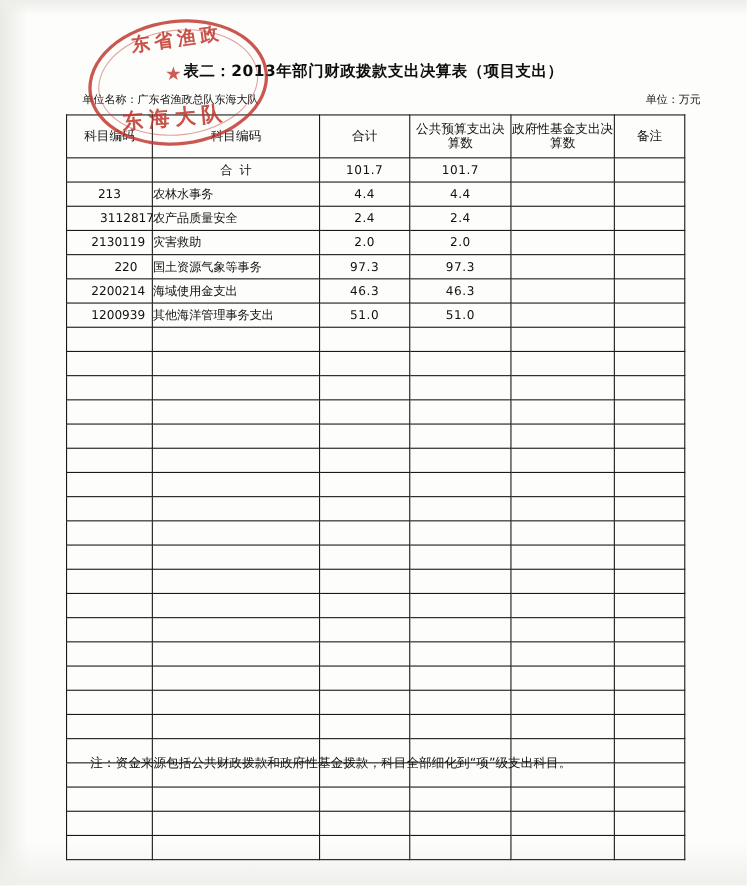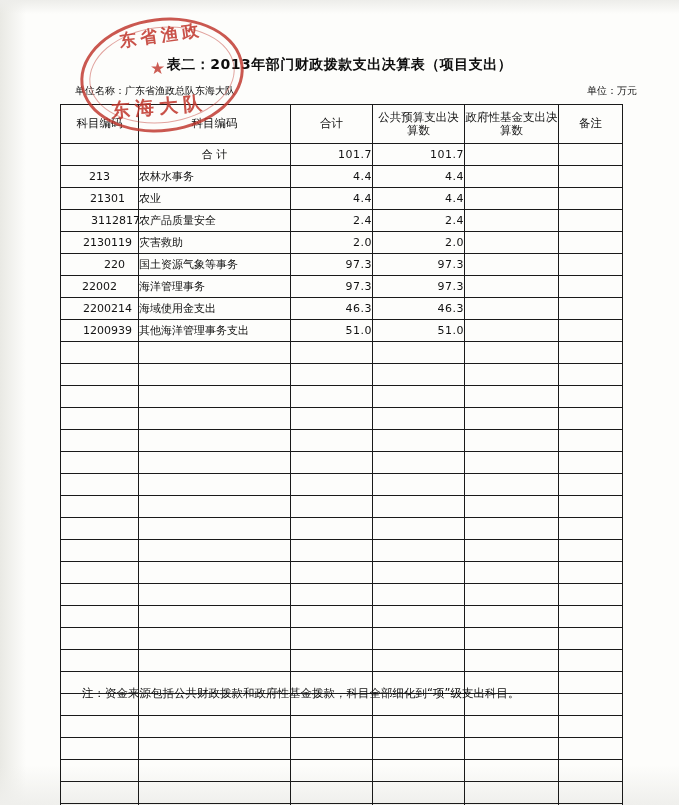--- a/index.html
+++ b/index.html
@@ -115,23 +115,24 @@
     text-align: center;
     padding-left: 6px;
     white-space: nowrap;
     font-size: 11px;
   }
   td.name {
     text-align: left;
     padding-left: 6px;
     white-space: nowrap;
     font-size: 11.5px;
+    font-family: Liberation Mono, monospace;
   }
   td.num {
-    text-align: right;
+    text-align: center;
     font-size: 11px;
     letter-spacing: 0.5px;
   }
   td.empty { height: 21px; }
   tr.total-row td.name {
     text-align: center;
     padding-left: 0;
   }
 
   .indent-1 { padding-left: 16px !important; }
@@ -257,28 +258,20 @@
     <tbody id="data-rows">
         <tr>
           <td class="code">213</td>
           <td class="name">农林水事务</td>
           <td class="num">4.4</td>
           <td class="num">4.4</td>
           <td class="num"></td>
           <td class="num"></td>
         </tr>
         <tr>
-          <td class="code indent-1">21301</td>
-          <td class="name">农业</td>
-          <td class="num">4.4</td>
-          <td class="num">4.4</td>
-          <td class="num"></td>
-          <td class="num"></td>
-        </tr>
-        <tr>
           <td class="code indent-2">3112817</td>
           <td class="name">农产品质量安全</td>
           <td class="num">2.4</td>
           <td class="num">2.4</td>
           <td class="num"></td>
           <td class="num"></td>
         </tr>
         <tr>
           <td class="code indent-1">2130119</td>
           <td class="name">灾害救助</td>
@@ -289,28 +282,20 @@
         </tr>
         <tr>
           <td class="code indent-2">220</td>
           <td class="name">国土资源气象等事务</td>
           <td class="num">97.3</td>
           <td class="num">97.3</td>
           <td class="num"></td>
           <td class="num"></td>
         </tr>
         <tr>
-          <td class="code">22002</td>
-          <td class="name">海洋管理事务</td>
-          <td class="num">97.3</td>
-          <td class="num">97.3</td>
-          <td class="num"></td>
-          <td class="num"></td>
-        </tr>
-        <tr>
           <td class="code indent-1">2200214</td>
           <td class="name">海域使用金支出</td>
           <td class="num">46.3</td>
           <td class="num">46.3</td>
           <td class="num"></td>
           <td class="num"></td>
         </tr>
         <tr>
           <td class="code indent-1">1200939</td>
           <td class="name">其他海洋管理事务支出</td>

